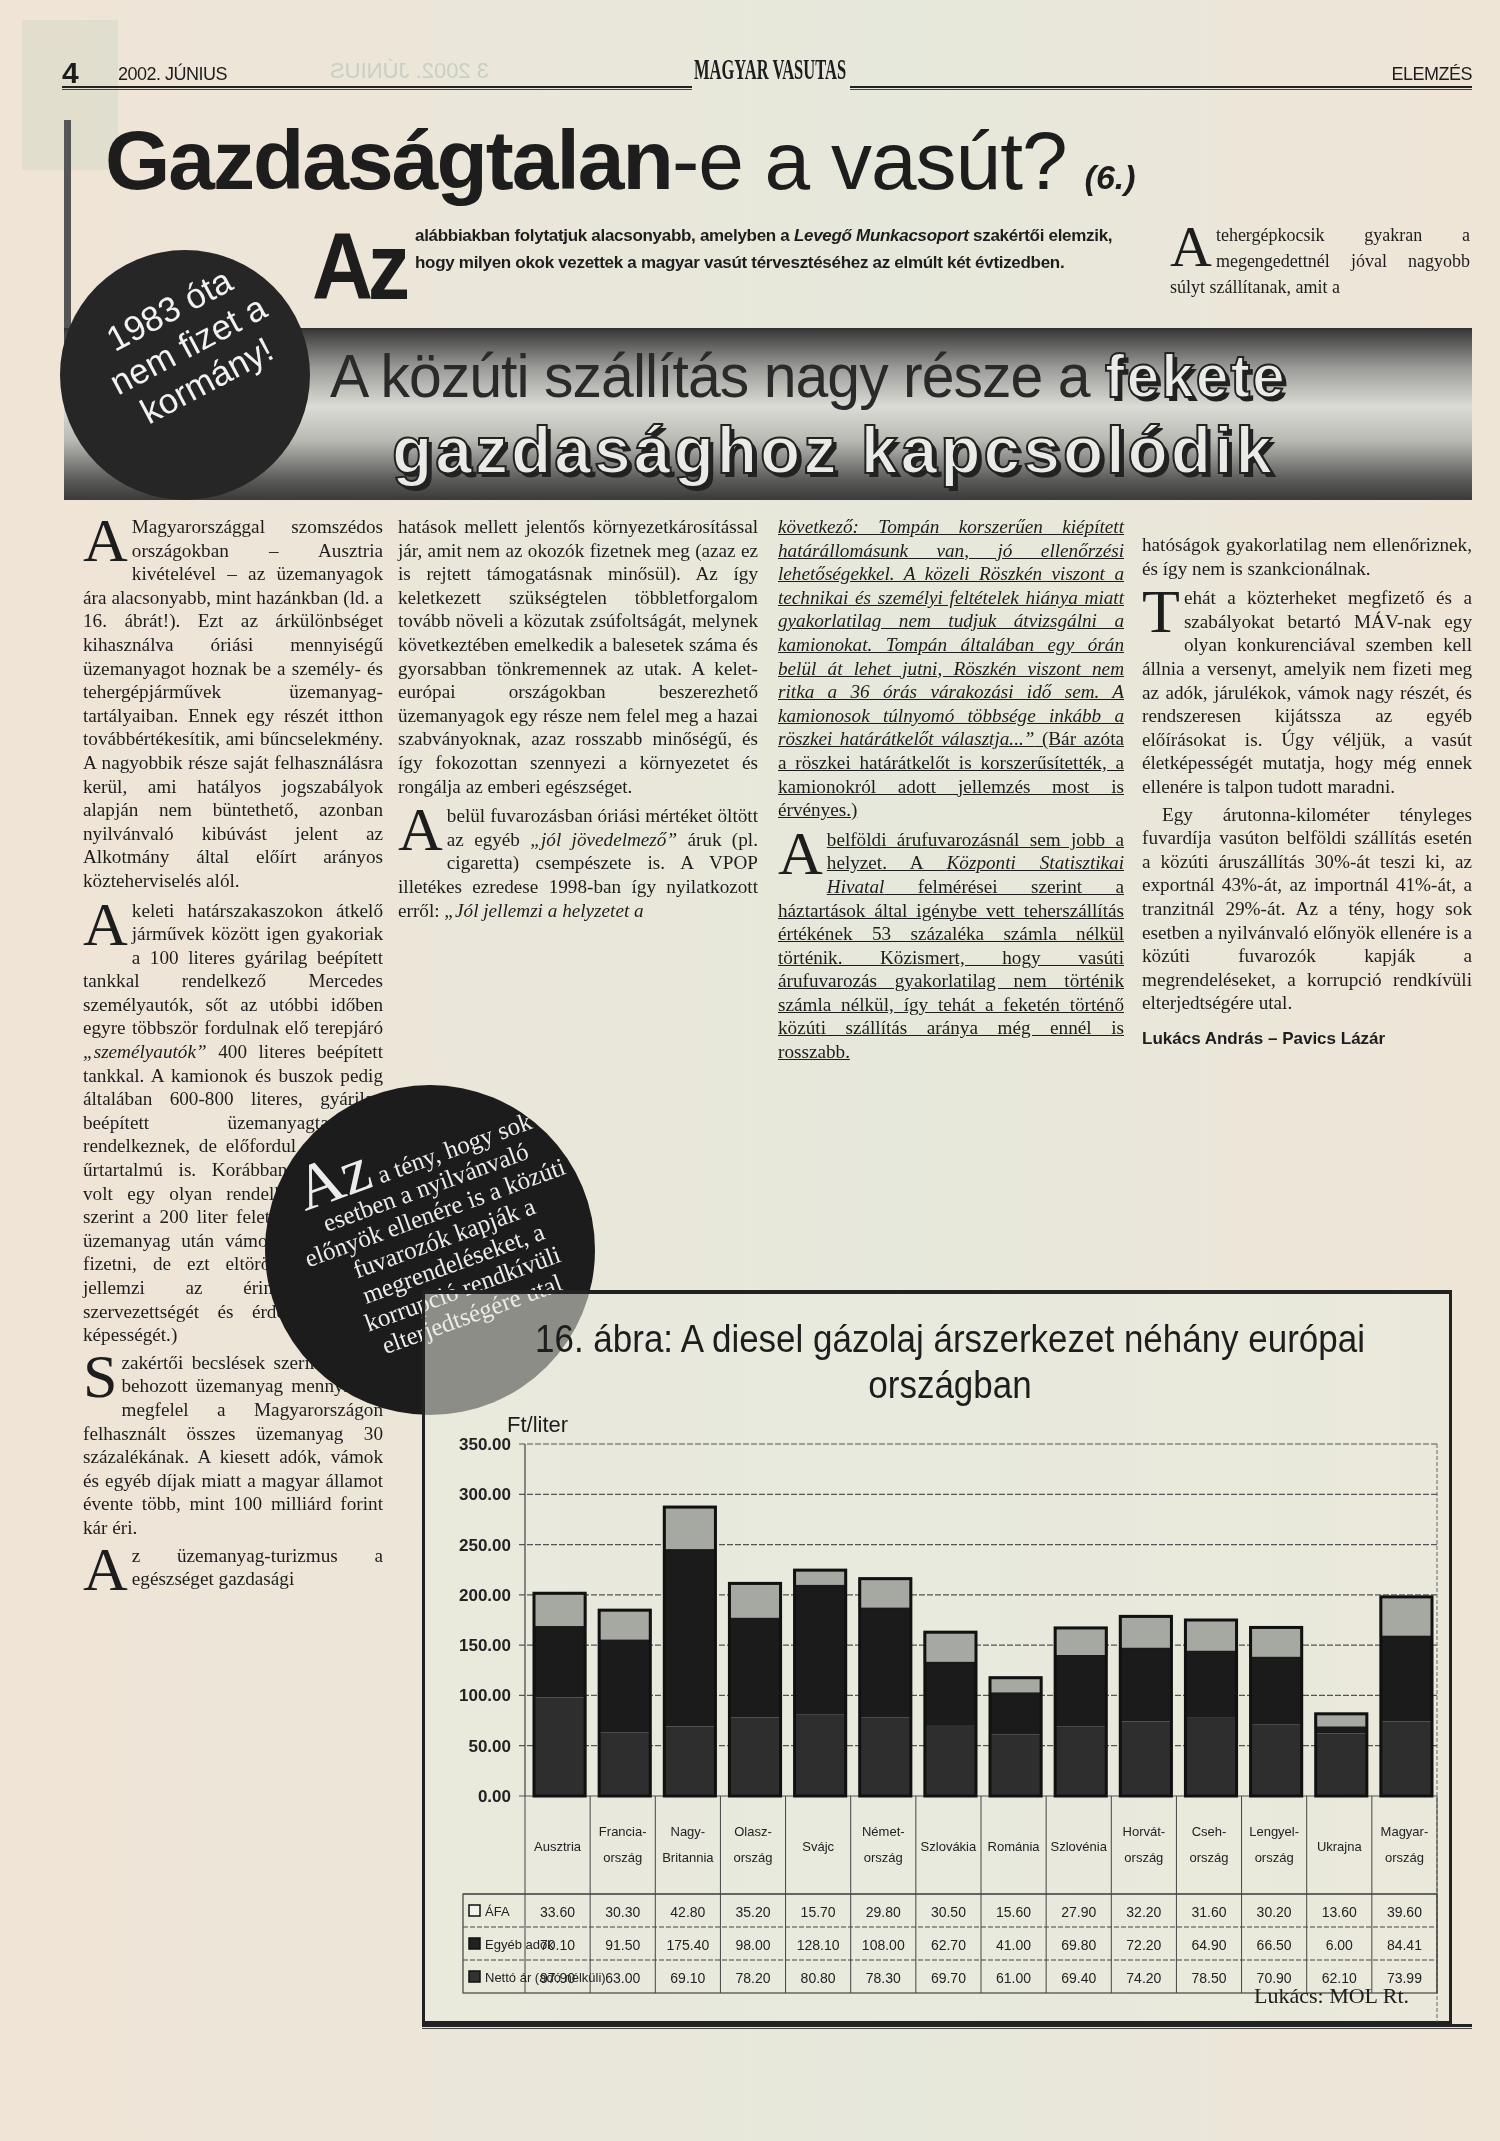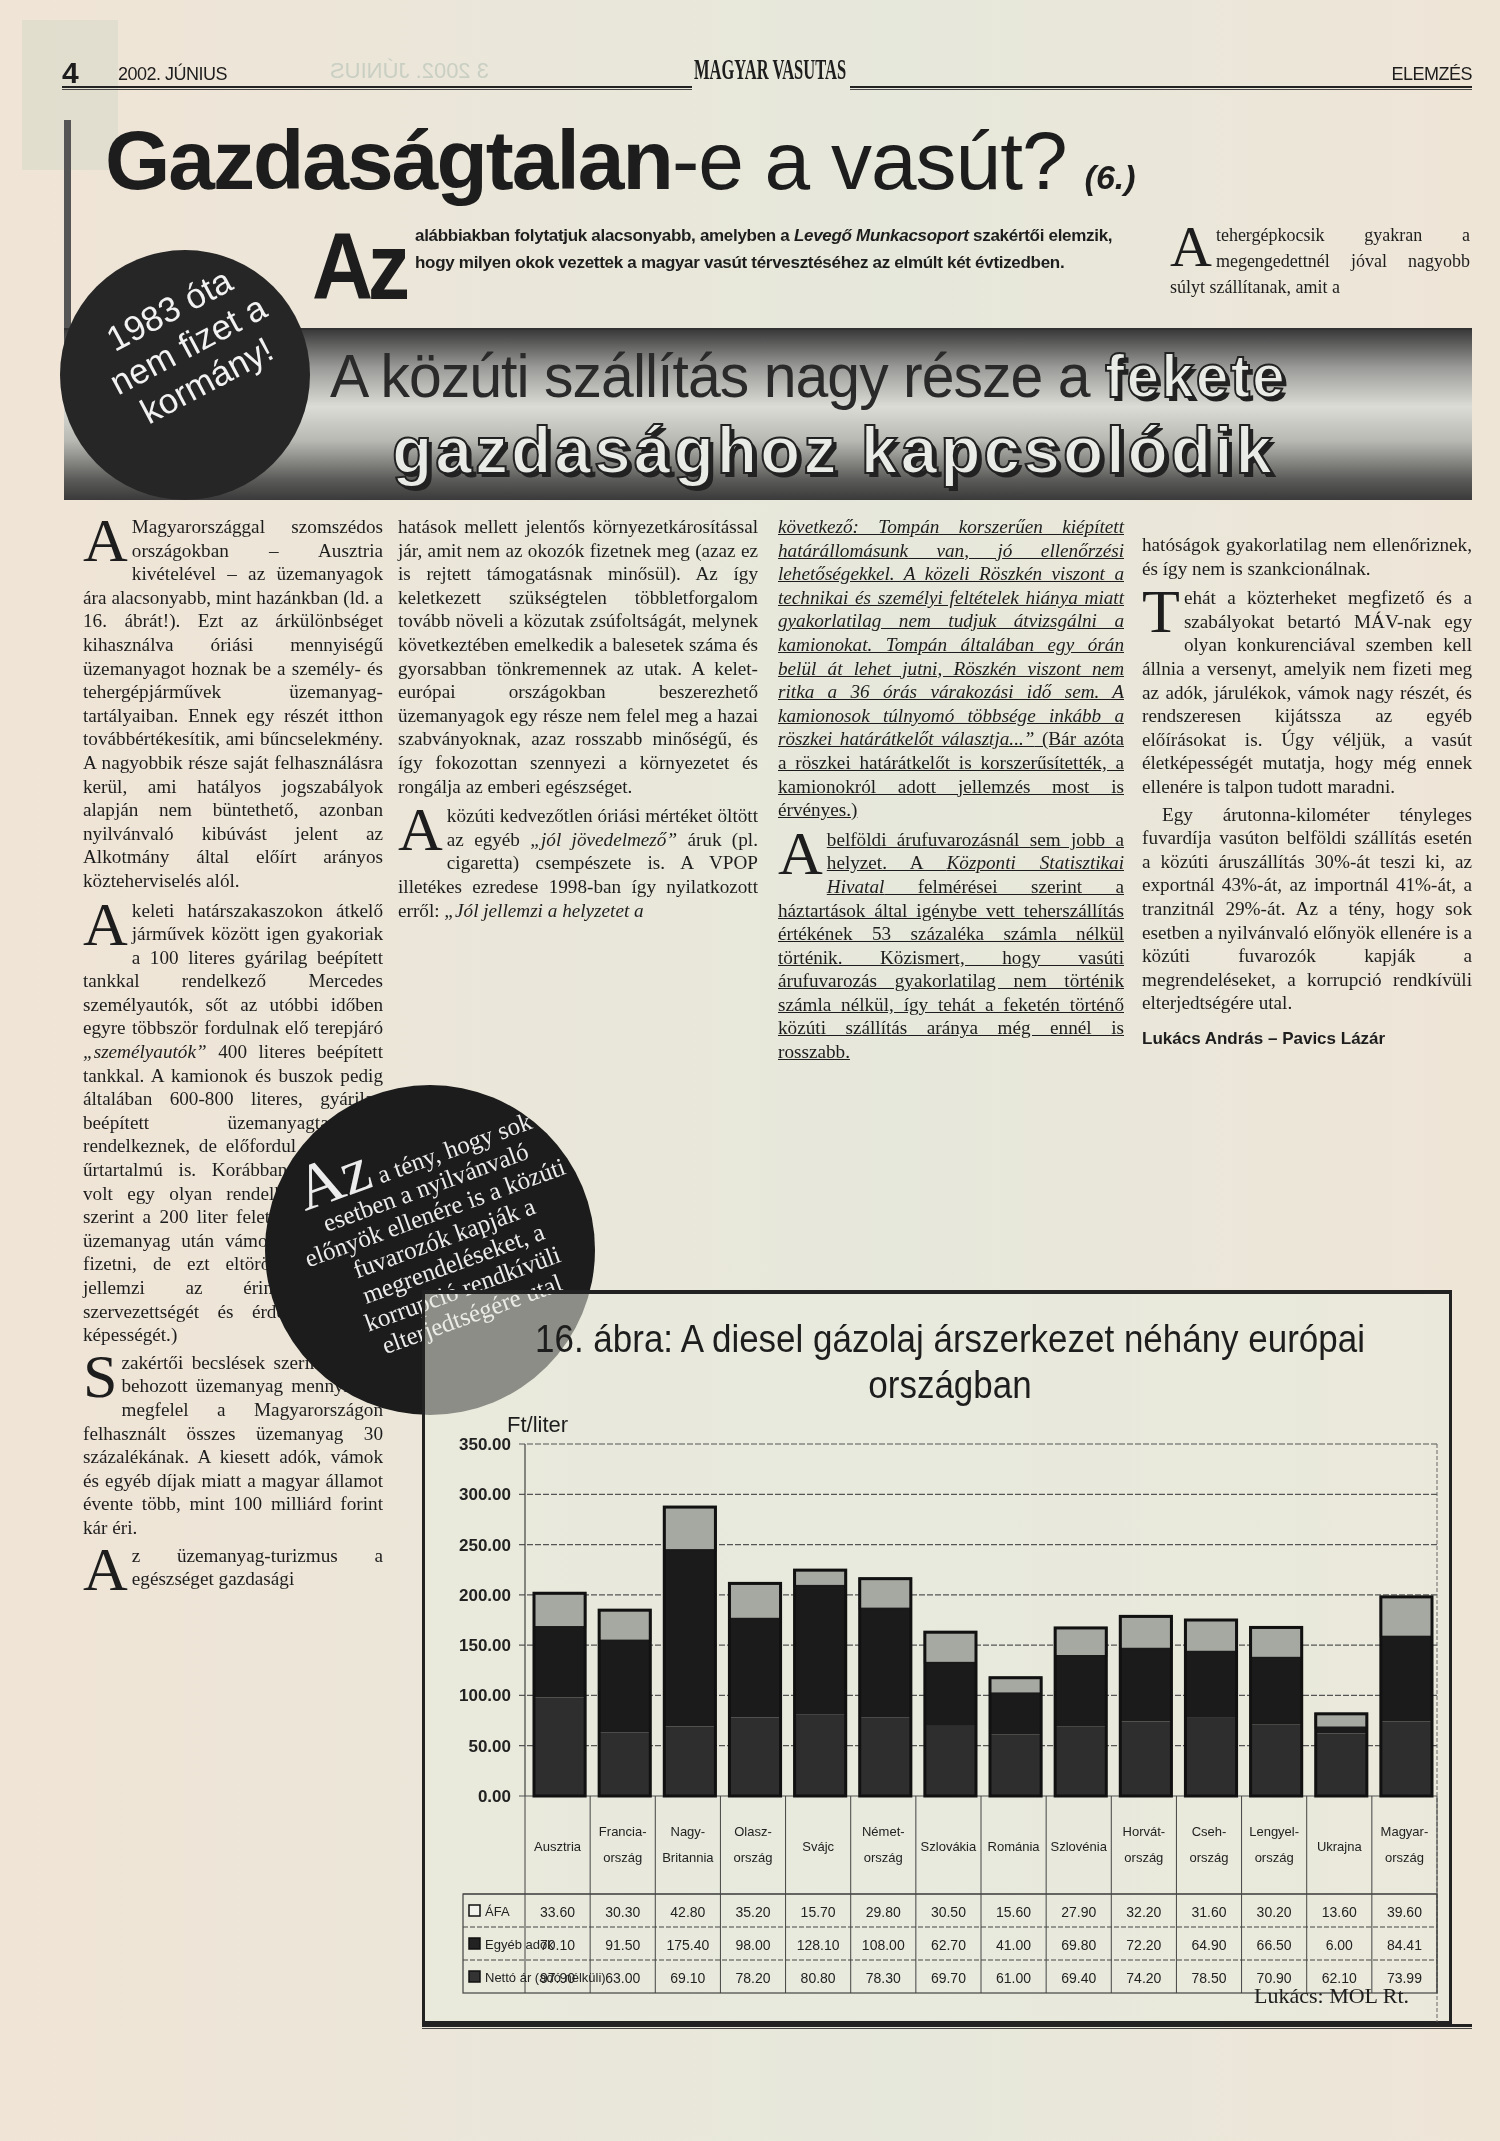--- a/index.html
+++ b/index.html
@@ -119,21 +119,21 @@
   <p><span class="dc">A</span><span>Magyarországgal szomszédos országokban – Ausztria kivételével – az üzemanyagok ára alacsonyabb, mint hazánkban (ld. a 16. ábrát!). Ezt az árkülönbséget kihasználva óriási mennyiségű üzemanyagot hoznak be a személy- és tehergépjárművek üzemanyag-tartályaiban. Ennek egy részét itthon továbbértékesítik, ami bűncselekmény. A nagyobbik része saját felhasználásra kerül, ami hatályos jogszabályok alapján nem büntethető, azonban nyilvánvaló kibúvást jelent az Alkotmány által előírt arányos közteherviselés alól.</span></p>
   <p style="margin-top:6px"><span class="dc">A</span><span>keleti határszakaszokon átkelő járművek között igen gyakoriak a 100 literes gyárilag beépített tankkal rendelkező Mercedes személyautók, sőt az utóbbi időben egyre többször fordulnak elő terepjáró </span><i>„személyautók”</i><span> 400 literes beépített tankkal. A kamionok és buszok pedig általában 600-800 literes, gyárilag beépített üzemanyagtartállyal rendelkeznek, de előfordul 1000 liter űrtartalmú is. Korábban érvényben volt egy olyan rendelkezés, amely szerint a 200 liter felett így behozott üzemanyag után vámot és adót kell fizetni, de ezt eltörölték. (Ez jól jellemzi az érintett körök szervezettségét és érdekérvényesítő képességét.)</span></p>
   <p><span class="dc">S</span><span>zakértői becslések szerint az így behozott üzemanyag mennyisége megfelel a Magyarországon felhasznált összes üzemanyag 30 százalékának. A kiesett adók, vámok és egyéb díjak miatt a magyar államot évente több, mint 100 milliárd forint kár éri.</span></p>
   <p><span class="dc">A</span><span>z üzemanyag-turizmus a egészséget gazdasági</span></p>
 </div>
 
 <style></style>
 
 <div class="col col2">
   <p><span>hatások mellett jelentős környezetkárosítással jár, amit nem az okozók fizetnek meg (azaz ez is rejtett támogatásnak minősül). Az így keletkezett szükségtelen többletforgalom tovább növeli a közutak zsúfoltságát, melynek következtében emelkedik a balesetek száma és gyorsabban tönkremennek az utak. A kelet-európai országokban beszerezhető üzemanyagok egy része nem felel meg a hazai szabványoknak, azaz rosszabb minőségű, és így fokozottan szennyezi a környezetet és rongálja az emberi egészséget.</span></p>
-  <p style="margin-top:6px"><span class="dc">A</span><span>közúti kedvezőtlen óriási mértéket öltött az egyéb </span><i>„jól jövedelmező”</i><span> áruk (pl. cigaretta) csempészete is. A VPOP illetékes ezredese 1998-ban így nyilatkozott erről: </span><i>„Jól jellemzi a helyzetet a</i></p>
+  <p style="margin-top:6px"><span class="dc">A</span><span>belül fuvarozásban óriási mértéket öltött az egyéb </span><i>„jól jövedelmező”</i><span> áruk (pl. cigaretta) csempészete is. A VPOP illetékes ezredese 1998-ban így nyilatkozott erről: </span><i>„Jól jellemzi a helyzetet a</i></p>
 </div>
 
 <div class="col col3">
   <p><i>következő: Tompán korszerűen kiépített határállomásunk van, jó ellenőrzési lehetőségekkel. A közeli Röszkén viszont a technikai és személyi feltételek hiánya miatt gyakorlatilag nem tudjuk átvizsgálni a kamionokat. Tompán általában egy órán belül át lehet jutni, Röszkén viszont nem ritka a 36 órás várakozási idő sem. A kamionosok túlnyomó többsége inkább a röszkei határátkelőt választja...”</i><span> (Bár azóta a röszkei határátkelőt is korszerűsítették, a kamionokról adott jellemzés most is érvényes.)</span></p>
   <p style="margin-top:6px"><span class="dc">A</span><span>belföldi árufuvarozásnál sem jobb a helyzet. A </span><i>Központi Statisztikai Hivatal</i><span> felmérései szerint a háztartások által igénybe vett teherszállítás értékének 53 százaléka számla nélkül történik. Közismert, hogy vasúti árufuvarozás gyakorlatilag nem történik számla nélkül, így tehát a feketén történő közúti szállítás aránya még ennél is rosszabb.</span></p>
 </div>
 
 <div class="col col4">
   <p><span>hatóságok gyakorlatilag nem ellenőriznek, és így nem is szankcionálnak.</span></p>
   <p style="margin-top:6px"><span class="dc">T</span><span>ehát a közterheket megfizető és a szabályokat betartó MÁV-nak egy olyan konkurenciával szemben kell állnia a versenyt, amelyik nem fizeti meg az adók, járulékok, vámok nagy részét, és rendszeresen kijátssza az egyéb előírásokat is. Úgy véljük, a vasút életképességét mutatja, hogy még ennek ellenére is talpon tudott maradni.</span></p>

